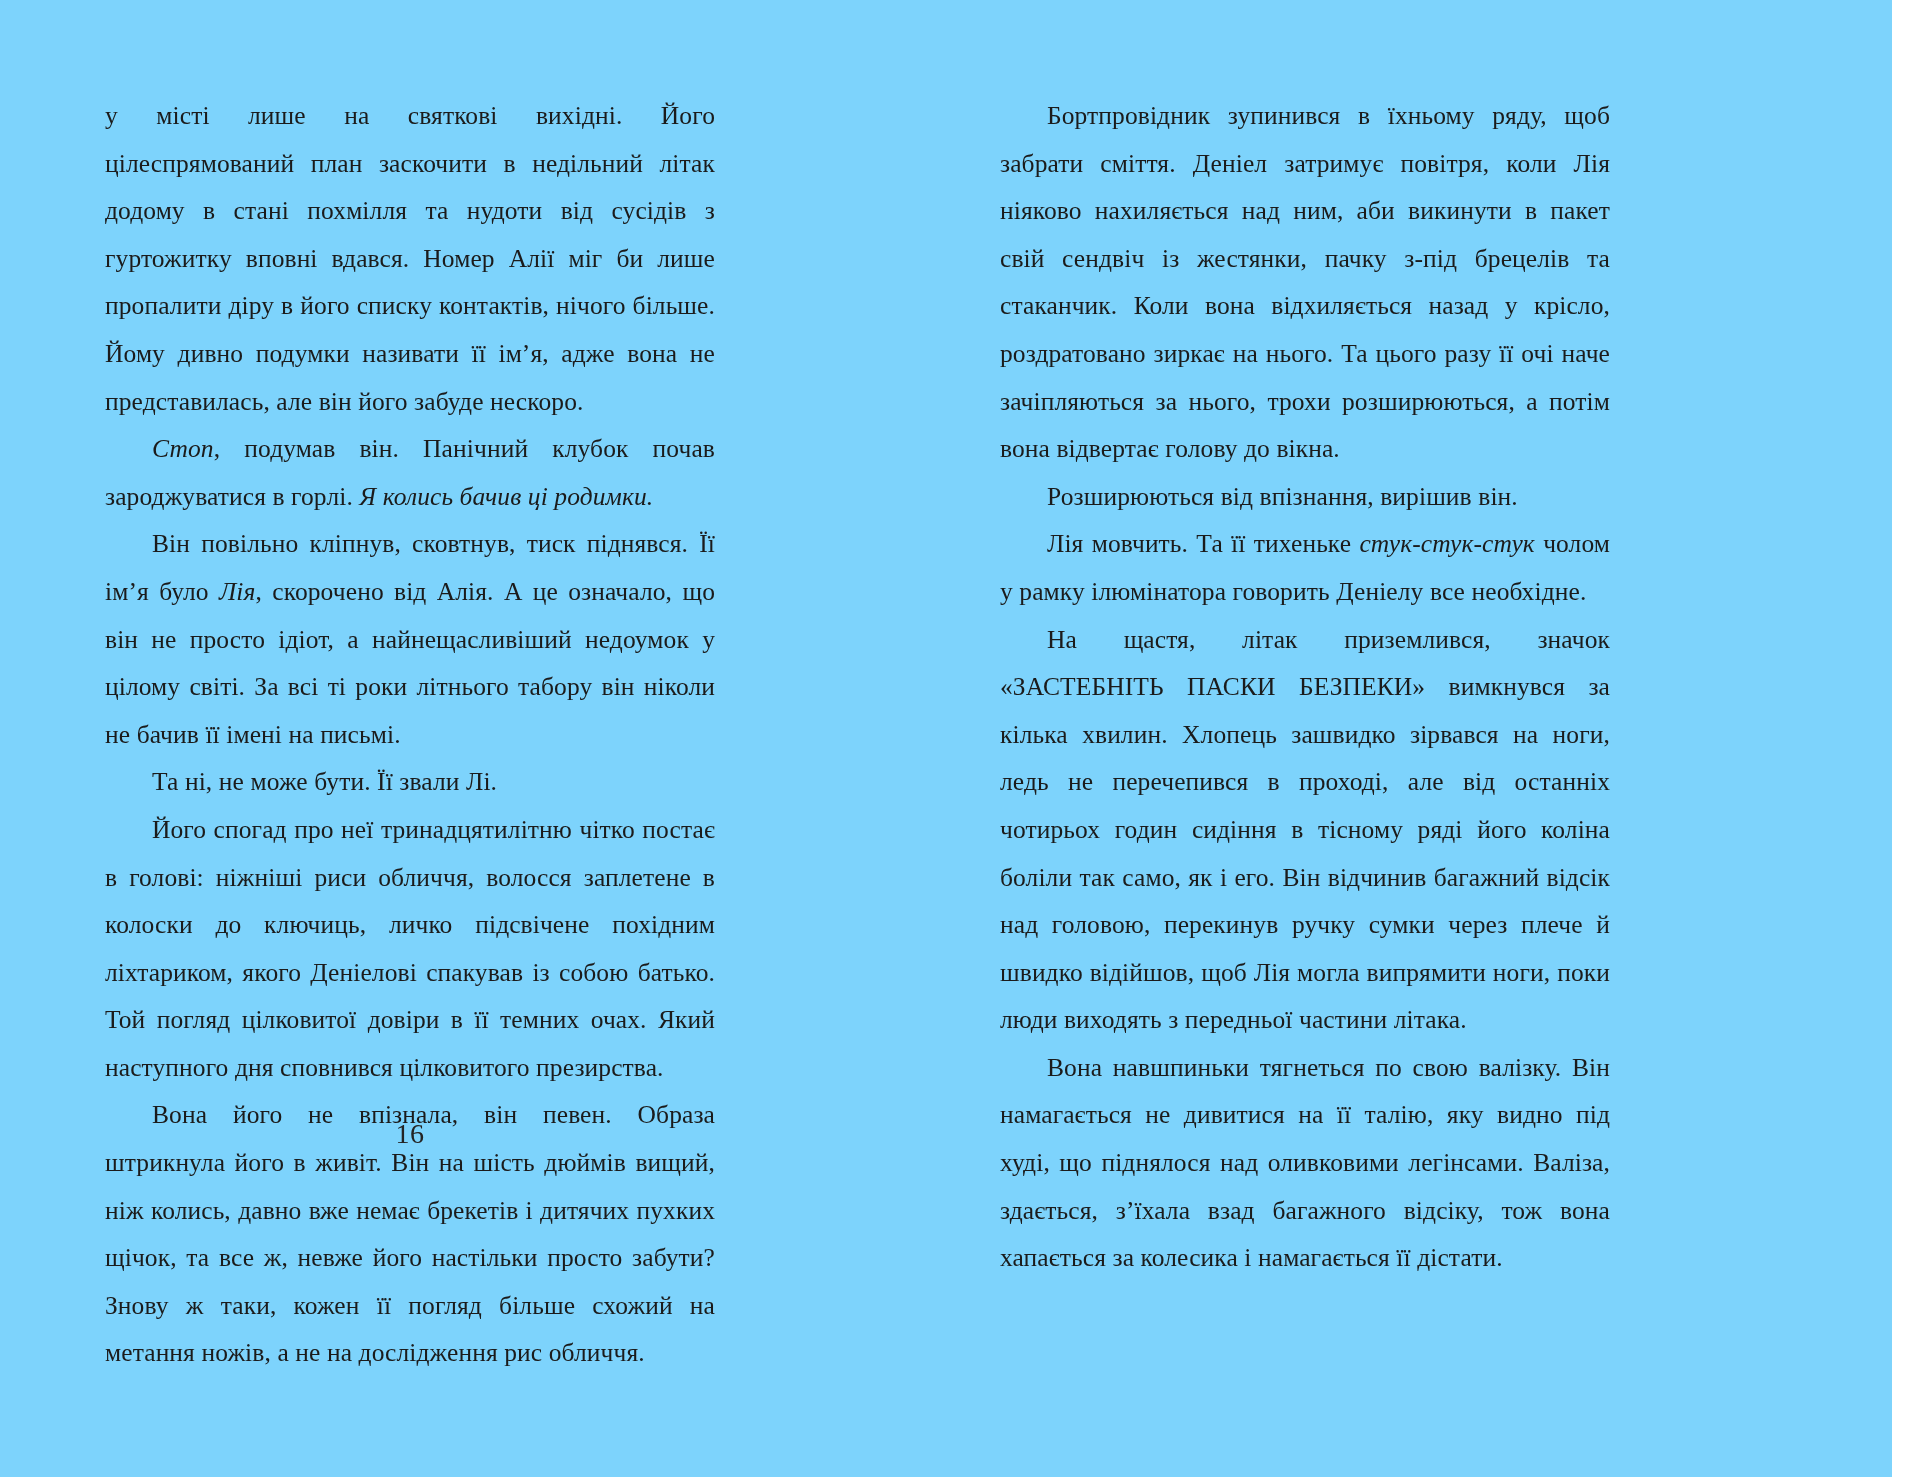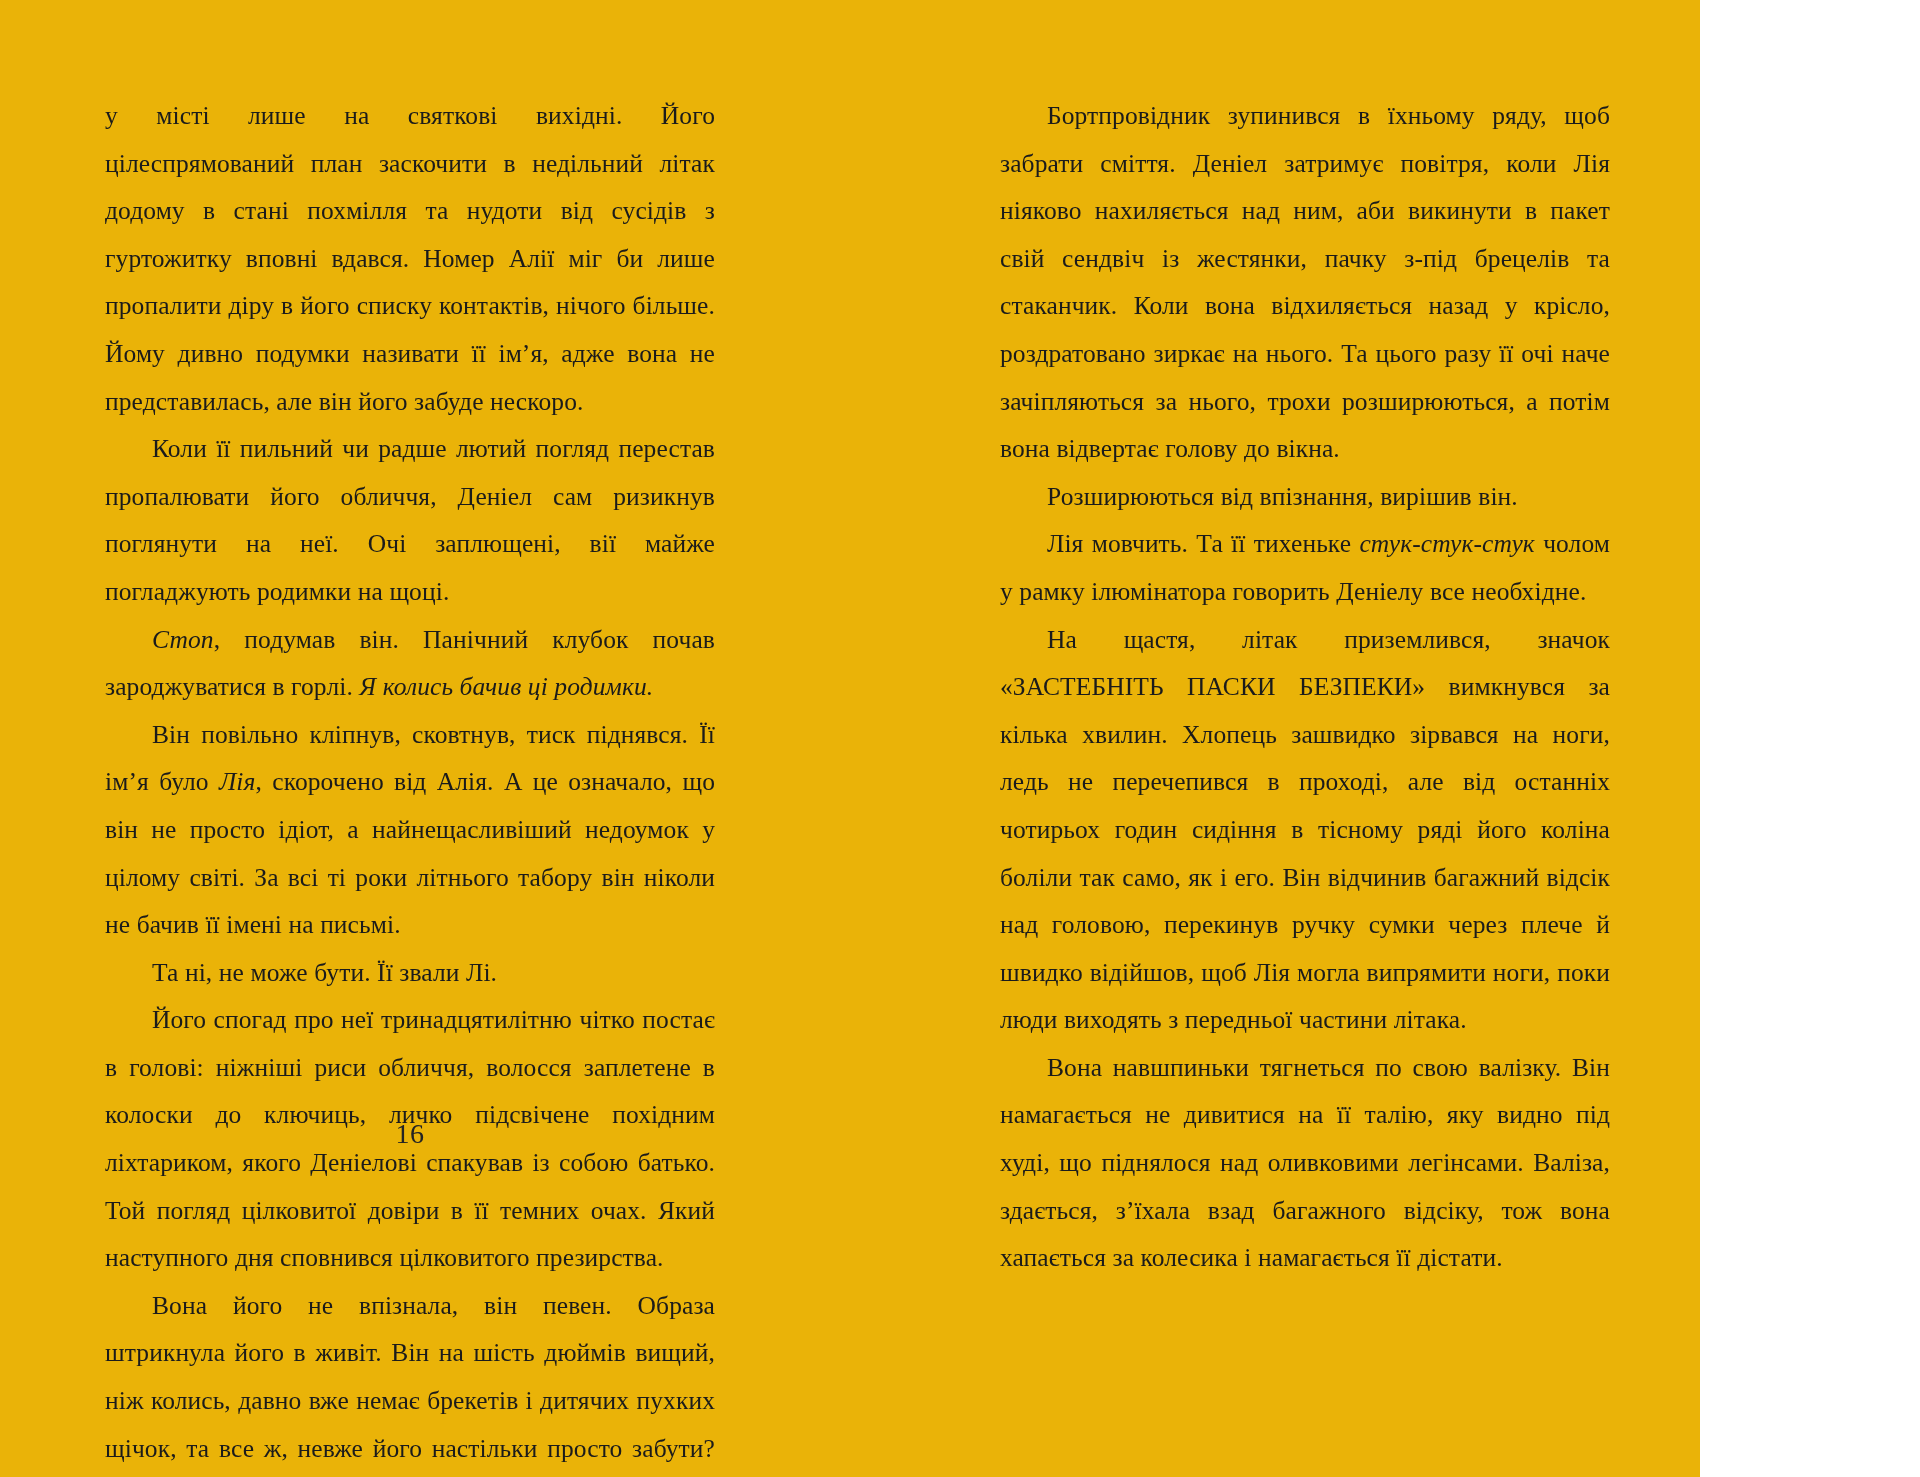--- a/index.html
+++ b/index.html
@@ -1,23 +1,23 @@
 <!DOCTYPE html>
 <html><head>
 <meta charset="utf-8">
 <style>
   html, body {
     margin: 0;
     padding: 0;
     background: #ffffff;
   }
   .page-spread {
-    width: 1700px;
+    width: 1892px;
     height: 1477px;
-    background: #eab308;
+    background: #7dd3fc;
     position: relative;
     box-sizing: border-box;
     font-family: "Liberation Serif", "DejaVu Serif", serif;
     overflow: hidden;
   }
   .columns {
     position: absolute;
     top: 92px;
     left: 0;
     width: 1920px;
@@ -74,21 +74,20 @@
 </head>
 <body>
 
 <div class="page-spread">
 
   <div class="columns">
 
     <div class="page-col left">
       <div class="body-text">
           <p class="first"><span>у місті лише на святкові вихідні. Його цілеспрямований план заскочити в недільний літак додому в стані похмілля та нудоти від сусідів з гуртожитку вповні вдався. Номер Алії міг би лише пропалити діру в його списку контактів, нічого більше. Йому дивно подумки називати її ім’я, адже вона не представилась, але він його забуде нескоро.</span></p>
-          <p><span>Коли її пильний чи радше лютий погляд перестав пропалювати його обличчя, Деніел сам ризикнув поглянути на неї. Очі заплющені, вії майже погладжують родимки на щоці.</span></p>
           <p><i>Стоп</i><span>, подумав він. Панічний клубок почав зароджуватися в горлі. </span><i>Я колись бачив ці родимки.</i></p>
           <p><span>Він повільно кліпнув, сковтнув, тиск піднявся. Її ім’я було </span><i>Лія</i><span>, скорочено від Алія. А це означало, що він не просто ідіот, а найнещасливіший недоумок у цілому світі. За всі ті роки літнього табору він ніколи не бачив її імені на письмі.</span></p>
           <p><span>Та ні, не може бути. Її звали Лі.</span></p>
           <p><span>Його спогад про неї тринадцятилітню чітко постає в голові: ніжніші риси обличчя, волосся заплетене в колоски до ключиць, личко підсвічене похідним ліхтариком, якого Деніелові спакував із собою батько. Той погляд цілковитої довіри в її темних очах. Який наступного дня сповнився цілковитого презирства.</span></p>
           <p><span>Вона його не впізнала, він певен. Образа штрикнула його в живіт. Він на шість дюймів вищий, ніж колись, давно вже немає брекетів і дитячих пухких щічок, та все ж, невже його настільки просто забути? Знову ж таки, кожен її погляд більше схожий на метання ножів, а не на дослідження рис обличчя.</span></p>
         </div>
     </div>
 
     <div class="page-col right">
       <div class="body-text">

